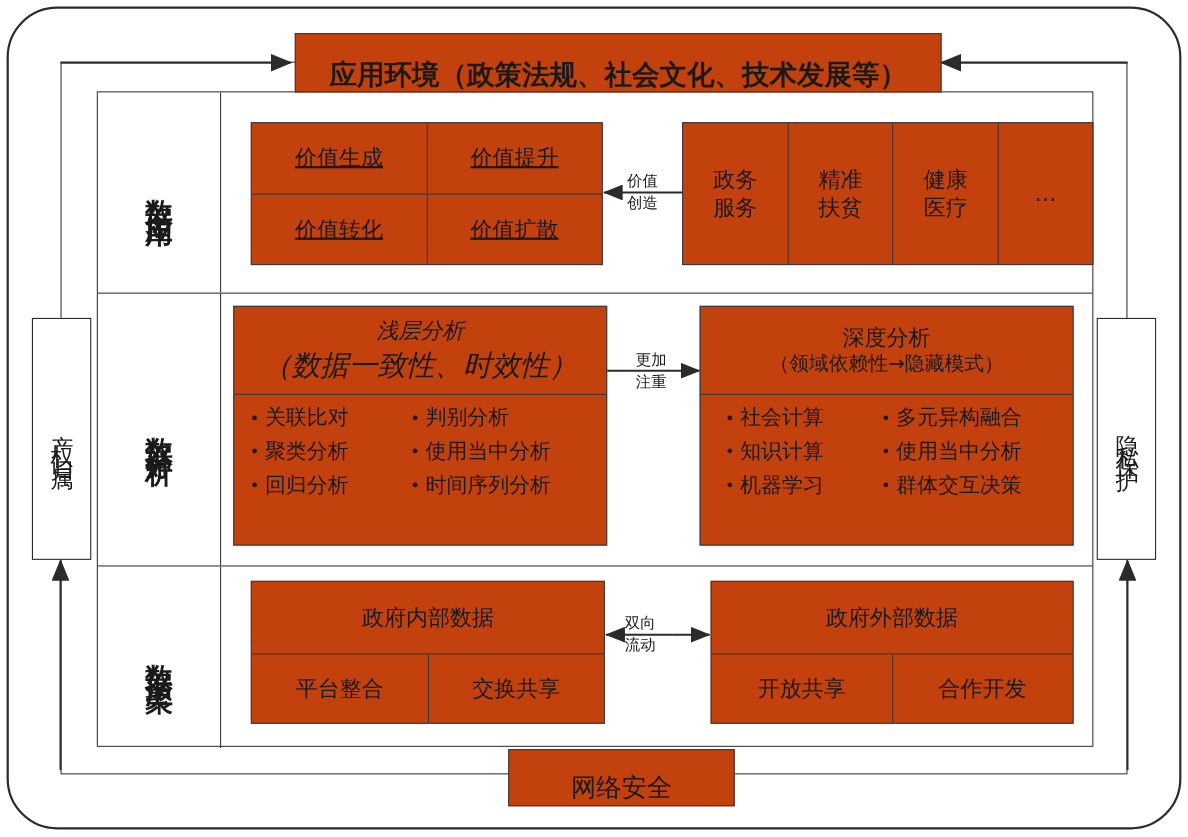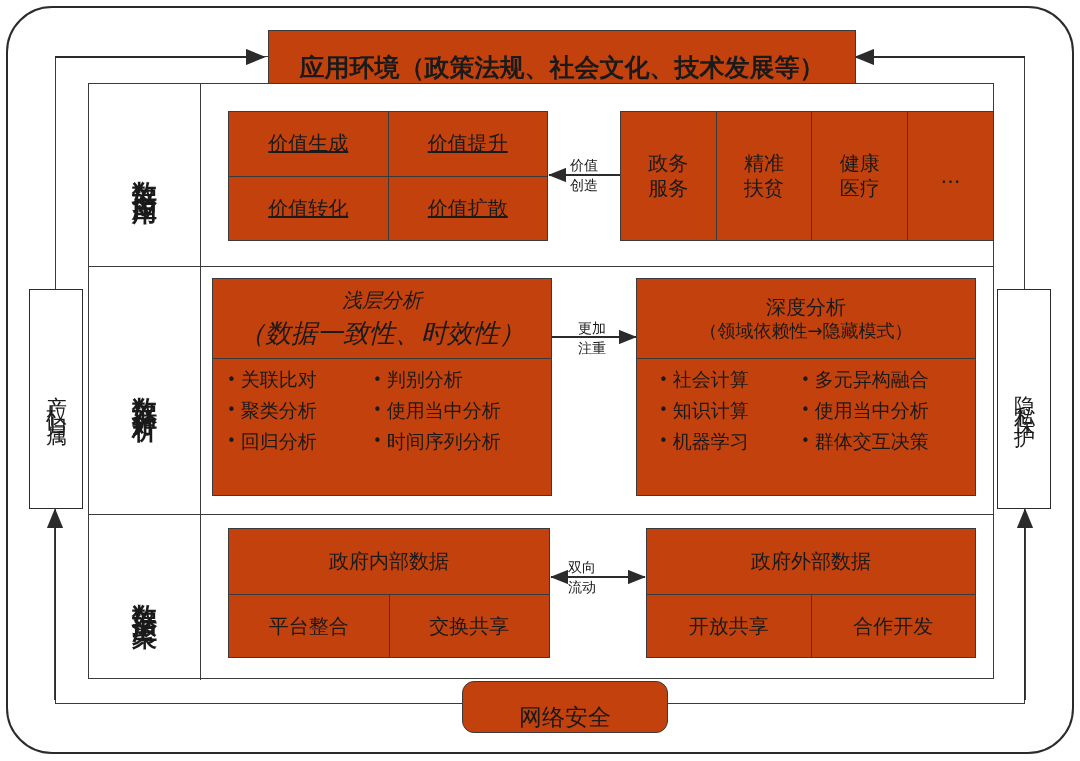--- a/index.html
+++ b/index.html
@@ -300,21 +300,21 @@
     <div style="height:62px; display:flex;">
       <div class="cell t20">开放共享</div>
       <div class="cell bl t20">合作开发</div>
     </div>
   </div>
 
   <div class="box" style="left:268px; top:30px; width:588px; height:54px; z-index:9;">
     <span style="font-size:25px; font-weight:700;">应用环境（政策法规、社会文化、技术发展等）</span>
   </div>
 
-  <div class="box" style="left:462px; top:681px; width:206px; height:52px; z-index:9;border-radius:12px;">
+  <div class="box" style="left:462px; top:681px; width:206px; height:52px; z-index:9;">
     <span style="font-size:23px;">网络安全</span>
   </div>
 
   <div class="side-box" style="left:29px; top:289px; width:54px; height:220px;">
     <span class="vtext">产权归属</span>
   </div>
   <div class="side-box" style="left:997px; top:289px; width:54px; height:220px;">
     <span class="vtext">隐私保护</span>
   </div>
 

